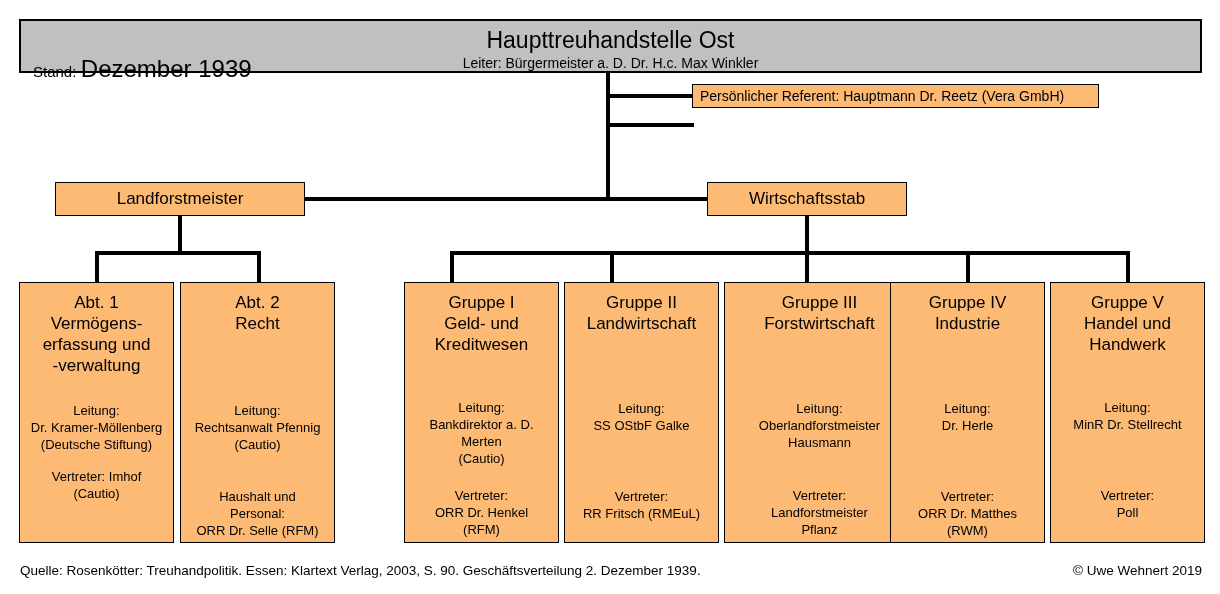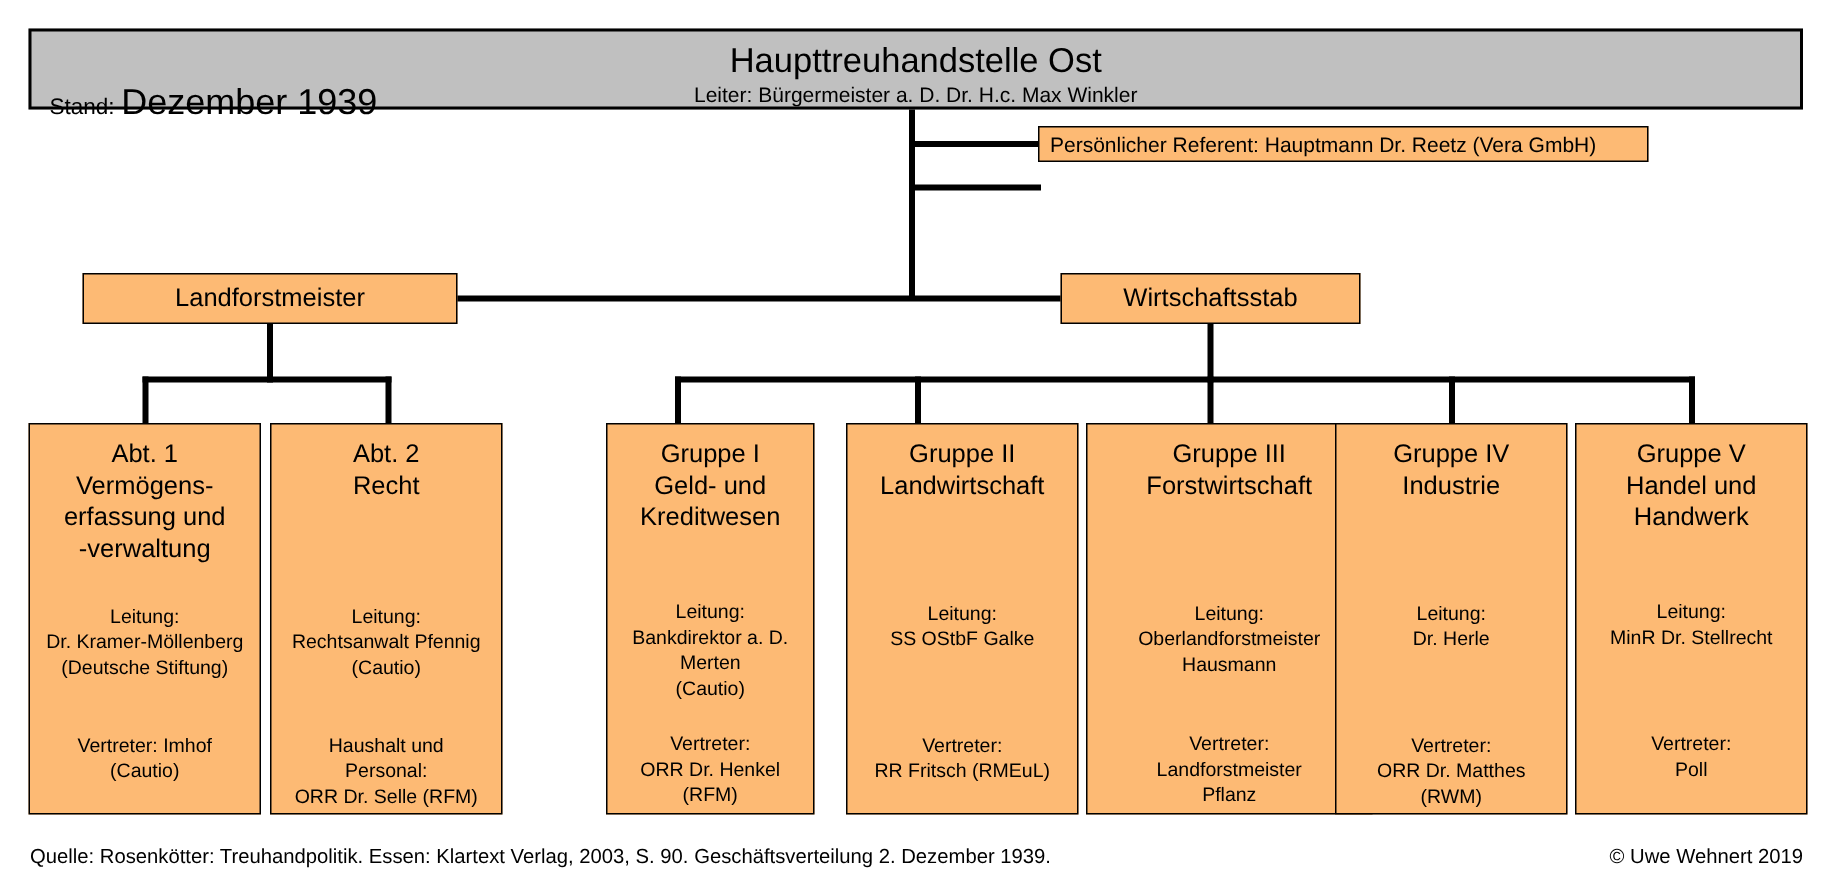--- a/index.html
+++ b/index.html
@@ -120,21 +120,21 @@
     white-space: pre-line;
   }
   .unit .lead-block  { margin-top: 0; }
   .unit .dep-block   { margin-top: 0; }
 
   
   #abt1 { left: 19px;  width: 155px; }
   #abt2 { left: 180px; width: 155px; }
 
   
-  #gr1 { left: 404px;  width: 139px; }
+  #gr1 { left: 404px;  width: 155px; }
   #gr2 { left: 564px;  width: 155px; }
   #gr3 { left: 724px;  width: 191px; }
   #gr4 { left: 890px;  width: 155px; }
   #gr5 { left: 1050px; width: 155px; }
 
   
   #footer-source {
     position: absolute;
     left: 20px;
     top: 563px;
@@ -196,21 +196,21 @@
   <div class="line" style="left:1126px; top:251px; width:4px; height:31px;"></div>
 
   <div class="box unit" id="abt1">
     <div class="unit-title">Abt. 1
 Vermögens-
 erfassung und
 -verwaltung</div>
     <div class="unit-body lead-block" style="margin-top:26px;">Leitung:
 Dr. Kramer-Möllenberg
 (Deutsche Stiftung)</div>
-    <div class="unit-body dep-block" style="margin-top:35px;text-align:center;">Vertreter: Imhof
+    <div class="unit-body dep-block" style="margin-top:15px;text-align:center;">Vertreter: Imhof
 (Cautio)</div>
   </div>
 
   <div class="box unit" id="abt2">
     <div class="unit-title">Abt. 2
 Recht</div>
     <div class="unit-body lead-block" style="margin-top:68px;">Leitung:
 Rechtsanwalt Pfennig
 (Cautio)</div>
     <div class="unit-body dep-block" style="margin-top:35px;">Haushalt und

